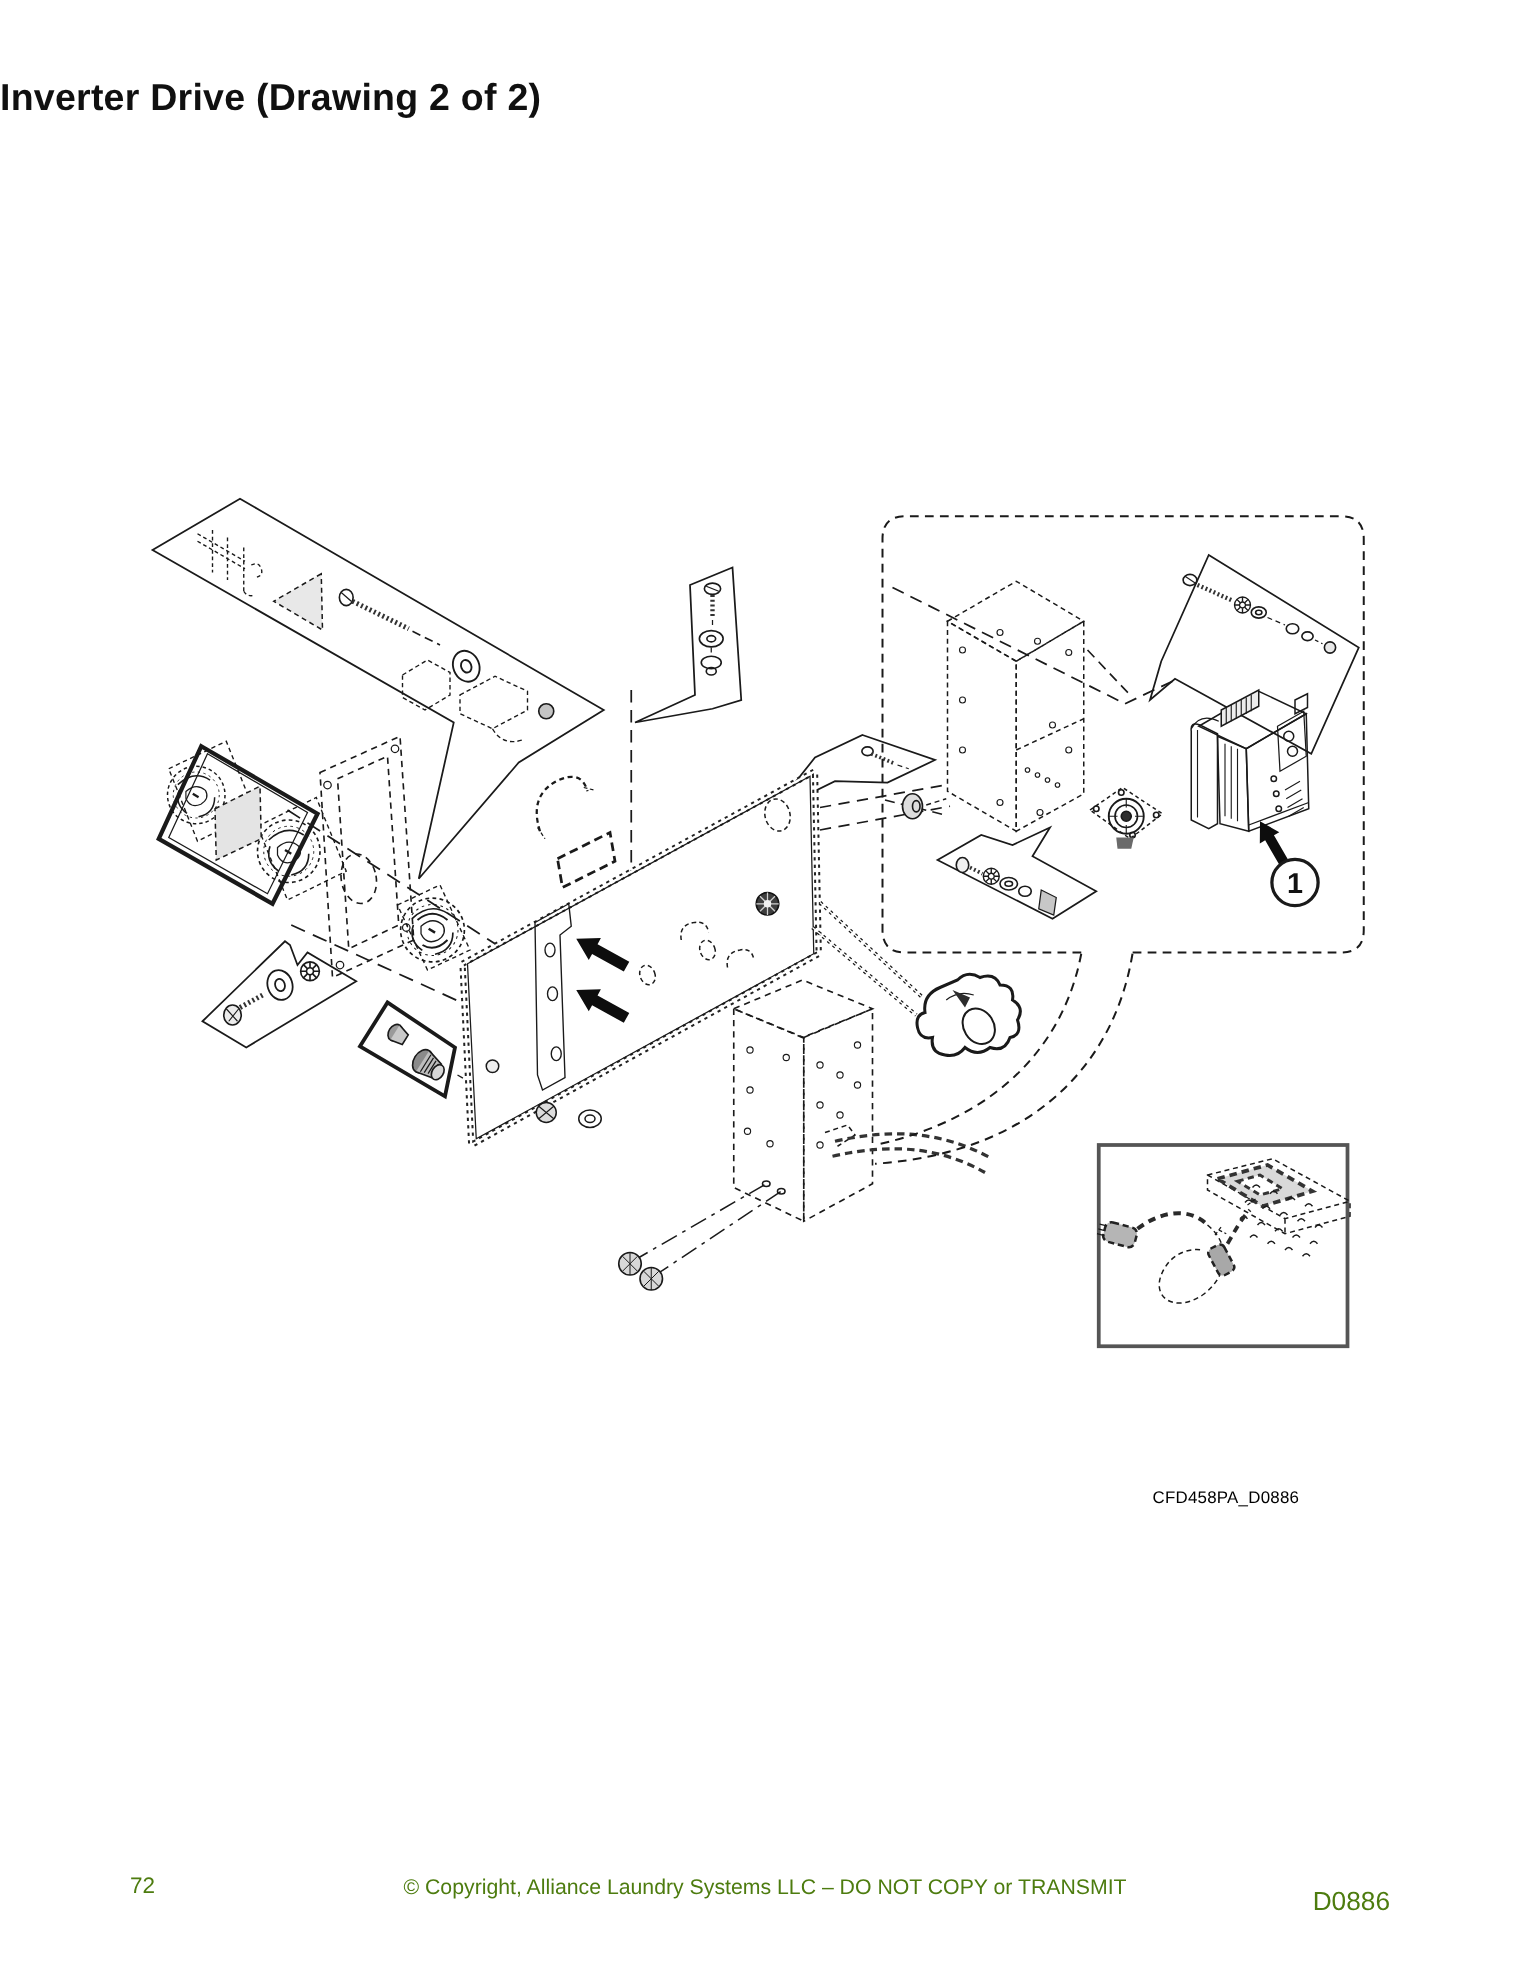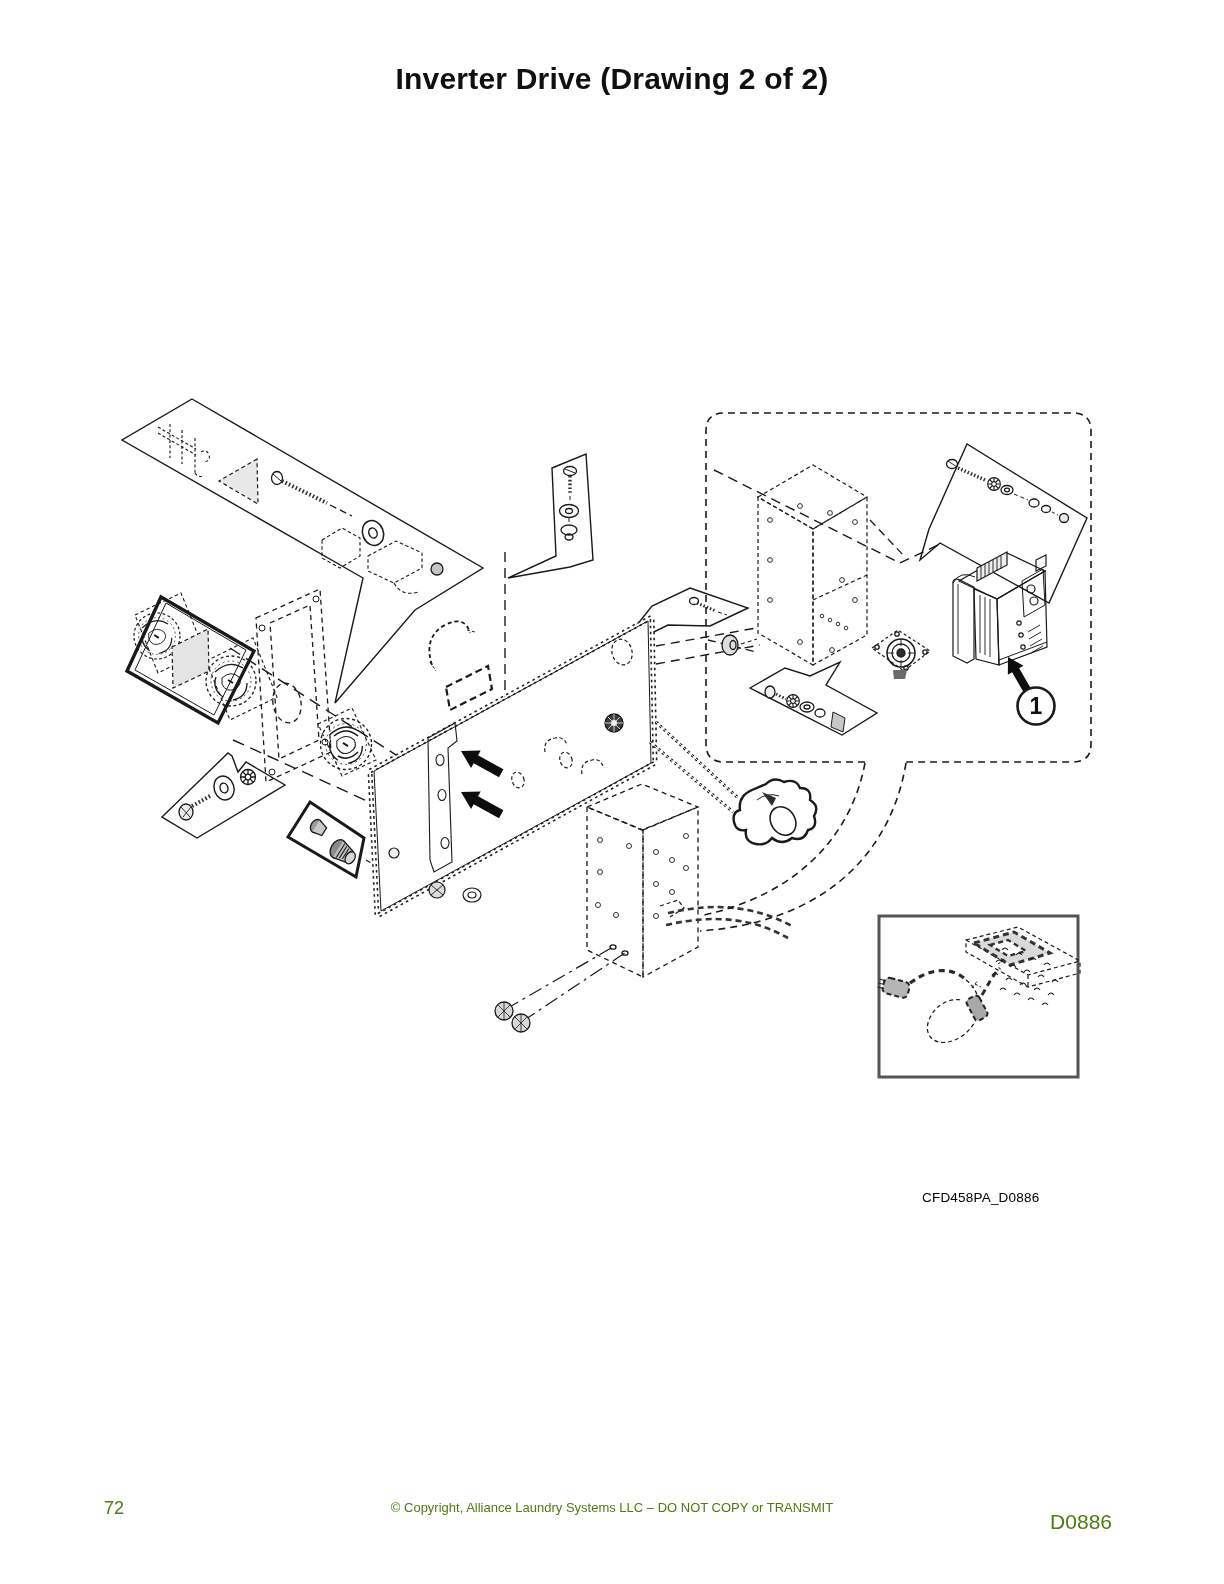--- a/index.html
+++ b/index.html
@@ -7,32 +7,31 @@
     position:relative;
     width:1224px;height:1584px;
     background:#ffffff;
     font-family:"Liberation Sans", sans-serif;
     color:#111;
     overflow:hidden;
     margin:0 auto;
   }
   .title{
     position:absolute;top:62px;left:0;width:100%;
-    text-align:center;
     font-size:30px;font-weight:bold;letter-spacing:.2px;
     color:#101010;
   }
   .diagram{position:absolute;top:0;left:0;}
   .figcode{
     position:absolute;top:1190px;left:922px;
     font-size:13.5px;color:#000000;letter-spacing:.2px;
   }
   .footer{position:absolute;top:1498px;left:0;width:100%;height:30px;font-size:17px;color:#4d7c0f;}
   .footer .pageno{position:absolute;left:104px;top:0;font-size:18px;}
-  .footer .copy{position:absolute;left:0;width:100%;text-align:center;top:2px;font-size:13px;}
+  .footer .copy{position:absolute;left:0;width:100%;text-align:center;top:2px;font-size:17px;}
   .footer .docno{position:absolute;right:112px;top:12px;font-size:21px;}
 </style>
 </head>
 <body>
 
 <div class="page">
 
   <div class="title">Inverter Drive (Drawing 2 of 2)</div>
 
   <svg class="diagram" width="1224" height="1584" viewBox="0 0 1224 1584" xmlns="http://www.w3.org/2000/svg">

